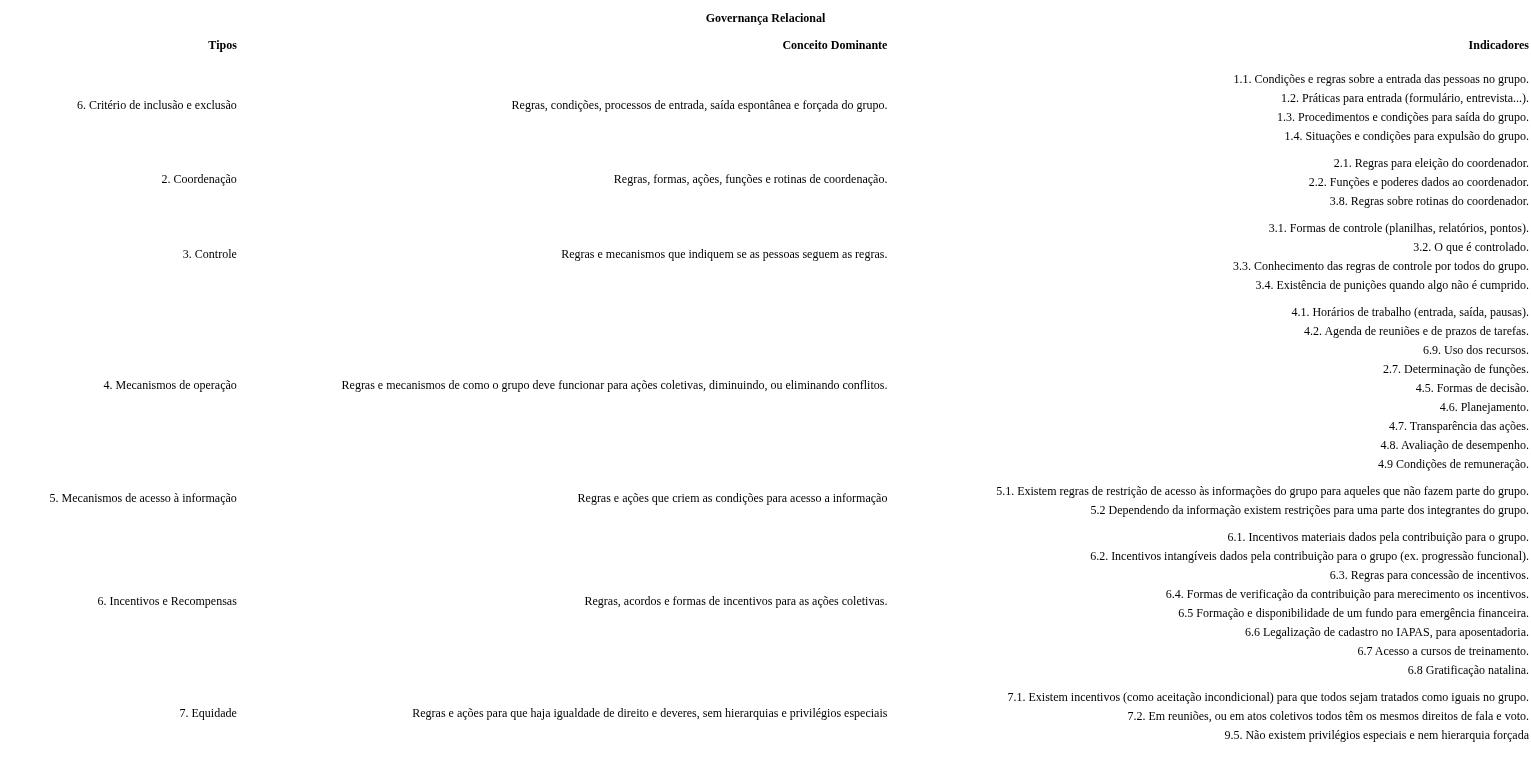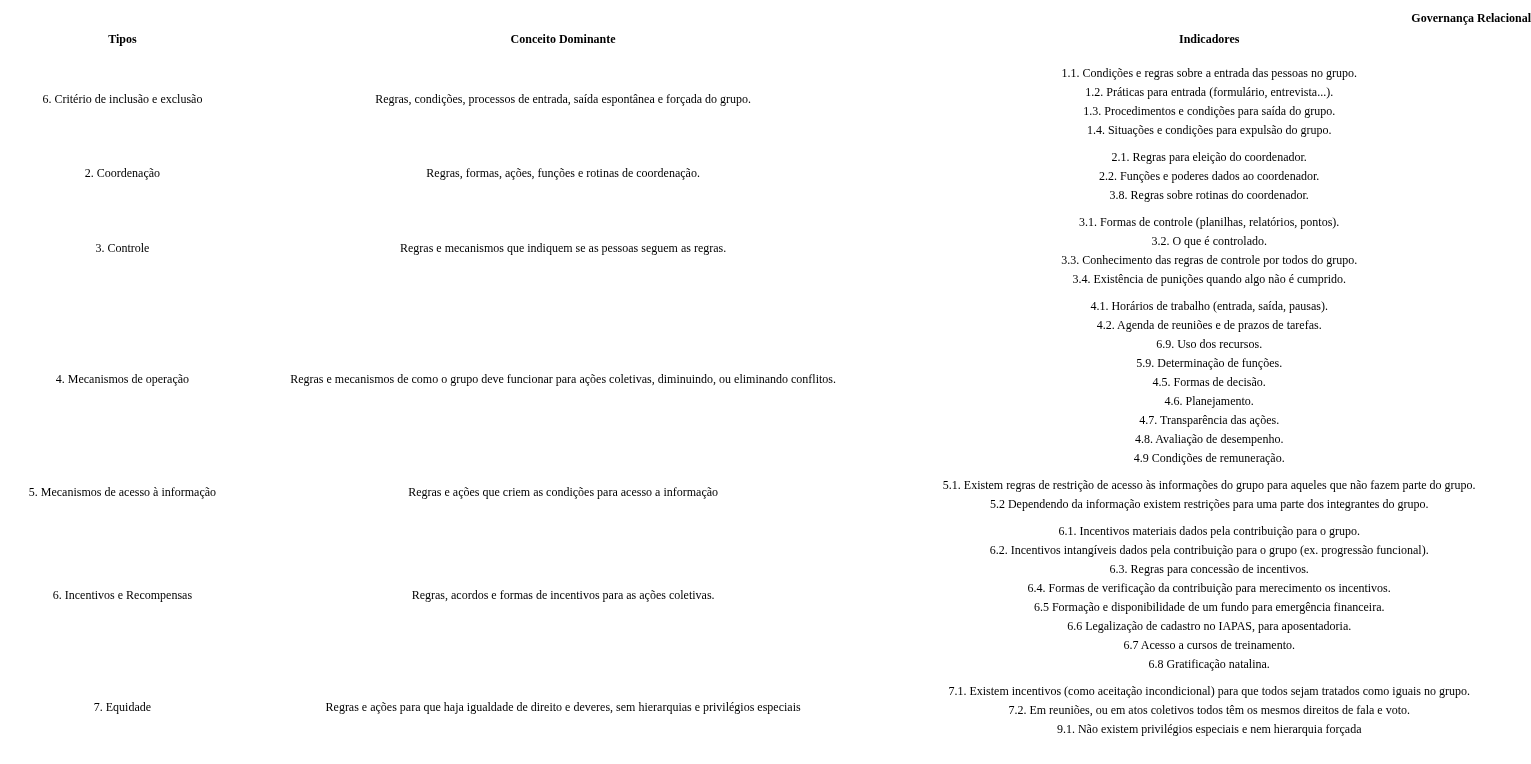--- a/index.html
+++ b/index.html
@@ -14,35 +14,35 @@
       overflow: hidden;
       font-family: "Liberation Serif", "DejaVu Serif", serif;
       font-size: 12px;
       line-height: 19px;
     }
     .doc {
       position: relative;
       width: 1531px;
     }
     .title {
-      text-align: right;
+      text-align: center;
       font-weight: bold;
       padding-top: 9px;
       height: 19px;
-      margin-bottom: 2px;
+      margin-bottom: 8px;
     }
     table {
       border-collapse: separate;
       border-spacing: 2px;
       margin-left: 6px;
       margin-top: -2px;
     }
     th, td {
       padding: 0;
-      text-align: center;
+      text-align: right;
       vertical-align: middle;
       white-space: nowrap;
     }
     th {
       font-weight: bold;
       height: 22px;
       vertical-align: top;
     }
     .col-tipo { width: 229px; }
     .col-conceito { width: 649px; }
@@ -105,21 +105,21 @@
         </td>
       </tr>
 
       <tr>
         <td>4. Mecanismos de operação</td>
         <td>Regras e mecanismos de como o grupo deve funcionar para ações coletivas, diminuindo, ou eliminando conflitos.</td>
         <td class="ind-cell">
           <span class="ind-line">4.1. Horários de trabalho (entrada, saída, pausas).</span>
           <span class="ind-line">4.2. Agenda de reuniões e de prazos de tarefas.</span>
           <span class="ind-line">6.9. Uso dos recursos.</span>
-          <span class="ind-line">5.9. Determinação de funções.</span>
+          <span class="ind-line">2.7. Determinação de funções.</span>
           <span class="ind-line">4.5. Formas de decisão.</span>
           <span class="ind-line">4.6. Planejamento.</span>
           <span class="ind-line">4.7. Transparência das ações.</span>
           <span class="ind-line">4.8. Avaliação de desempenho.</span>
           <span class="ind-line">4.9 Condições de remuneração.</span>
         </td>
       </tr>
 
       <tr>
         <td>5. Mecanismos de acesso à informação</td>
@@ -144,18 +144,18 @@
           <span class="ind-line">6.8 Gratificação natalina.</span>
         </td>
       </tr>
 
       <tr>
         <td>7. Equidade</td>
         <td>Regras e ações para que haja igualdade de direito e deveres, sem hierarquias e privilégios especiais</td>
         <td class="ind-cell">
           <span class="ind-line">7.1. Existem incentivos (como aceitação incondicional) para que todos sejam tratados como iguais no grupo.</span>
           <span class="ind-line">7.2. Em reuniões, ou em atos coletivos todos têm os mesmos direitos de fala e voto.</span>
-          <span class="ind-line">9.1. Não existem privilégios especiais e nem hierarquia forçada</span>
+          <span class="ind-line">9.5. Não existem privilégios especiais e nem hierarquia forçada</span>
         </td>
       </tr>
     </tbody>
   </table>
 </div>
 
 </body></html>

